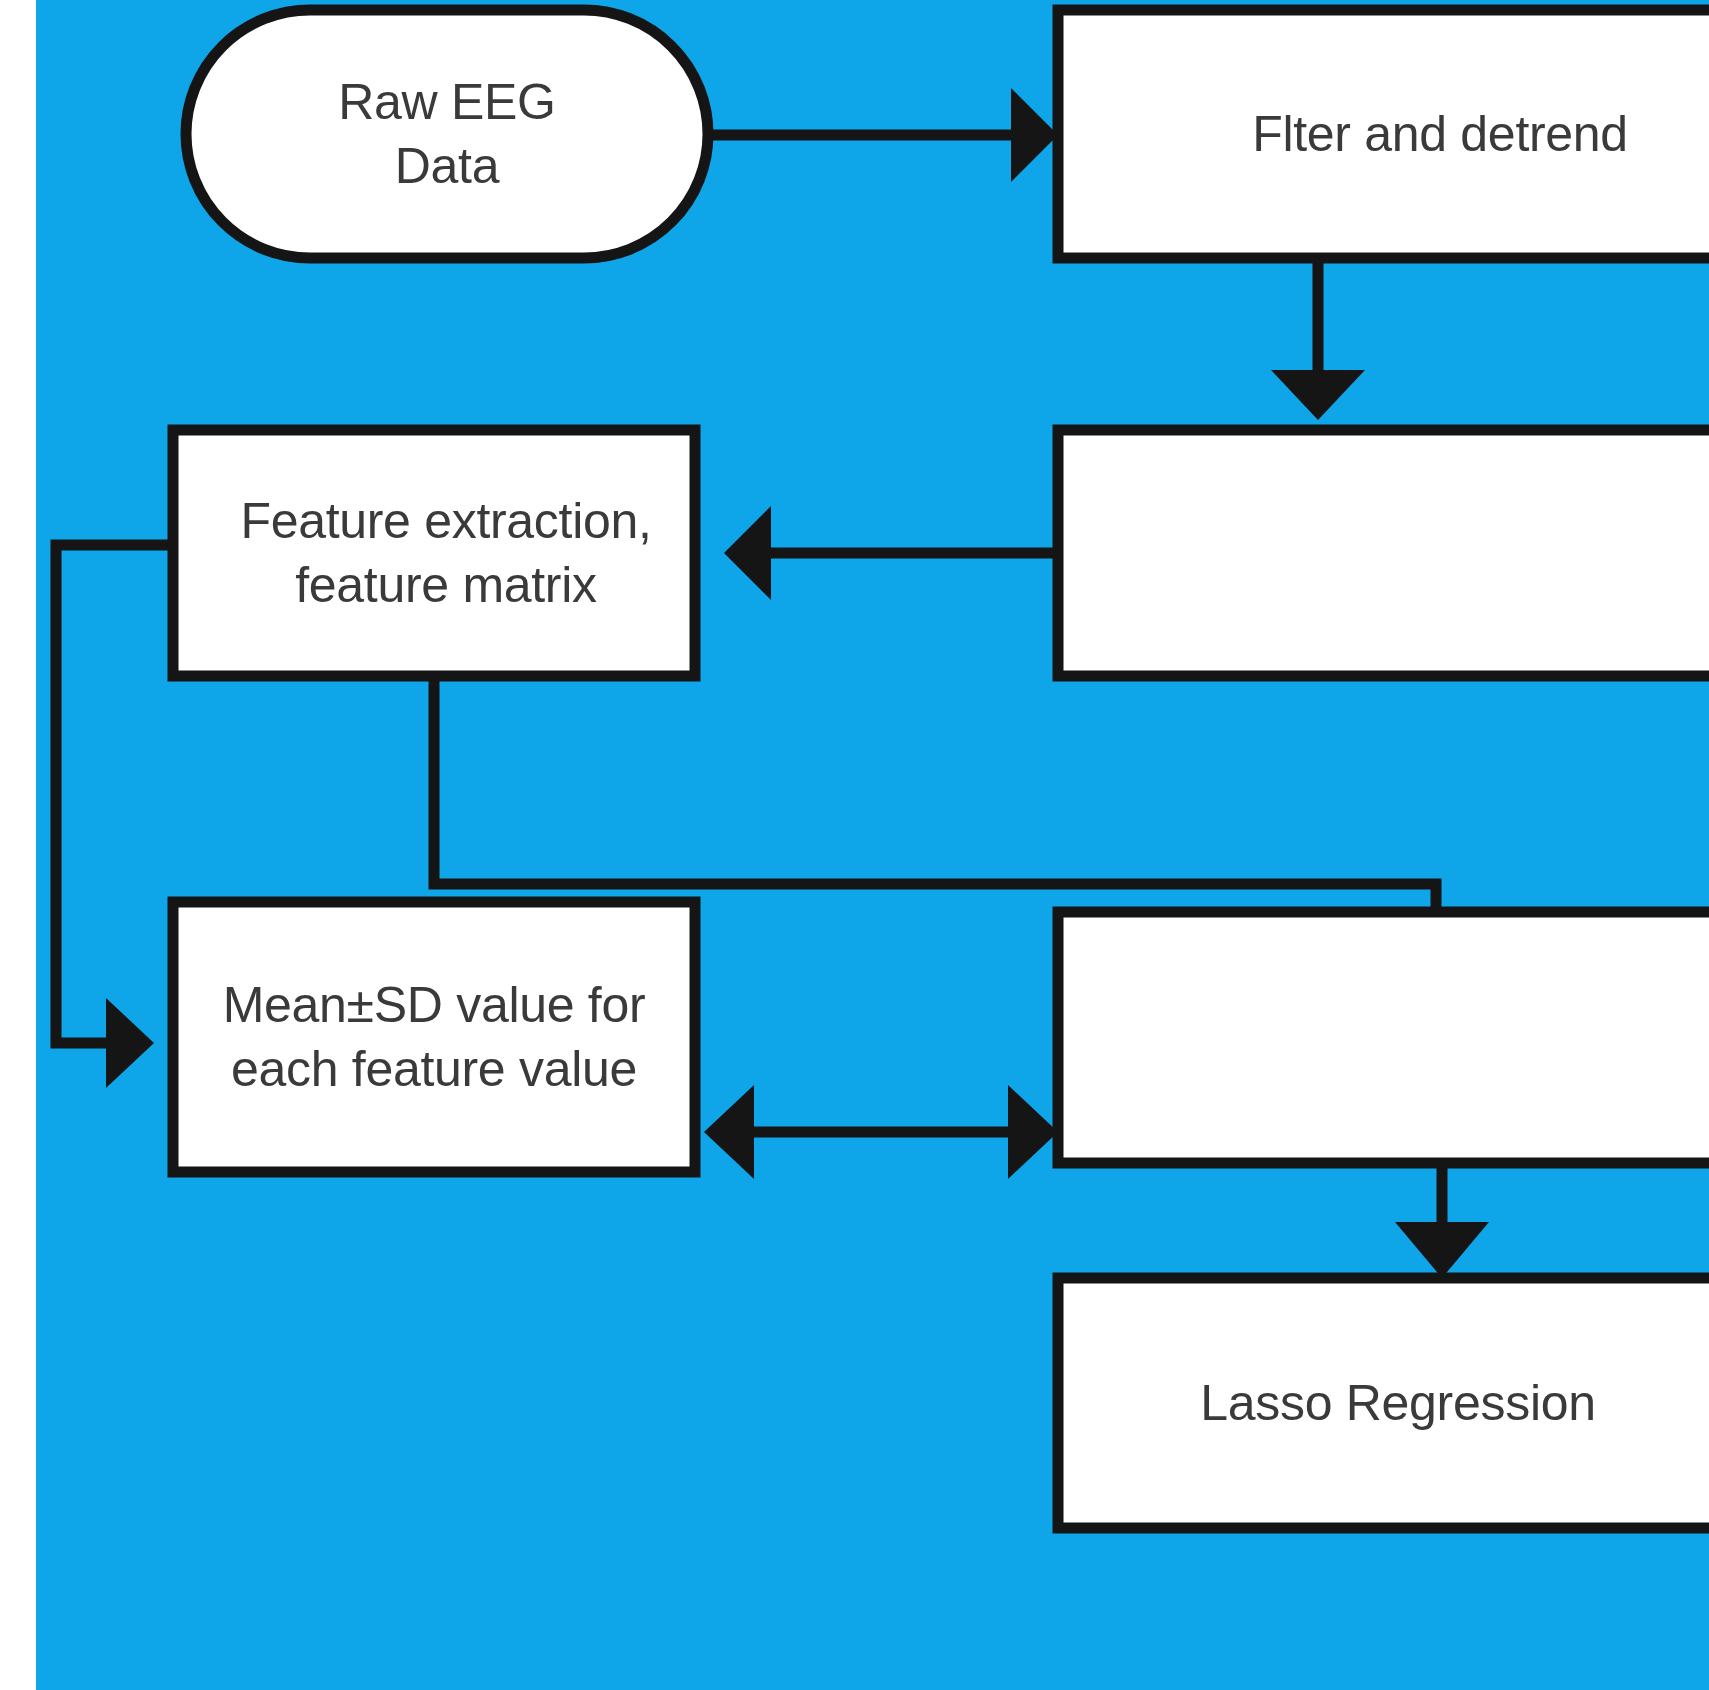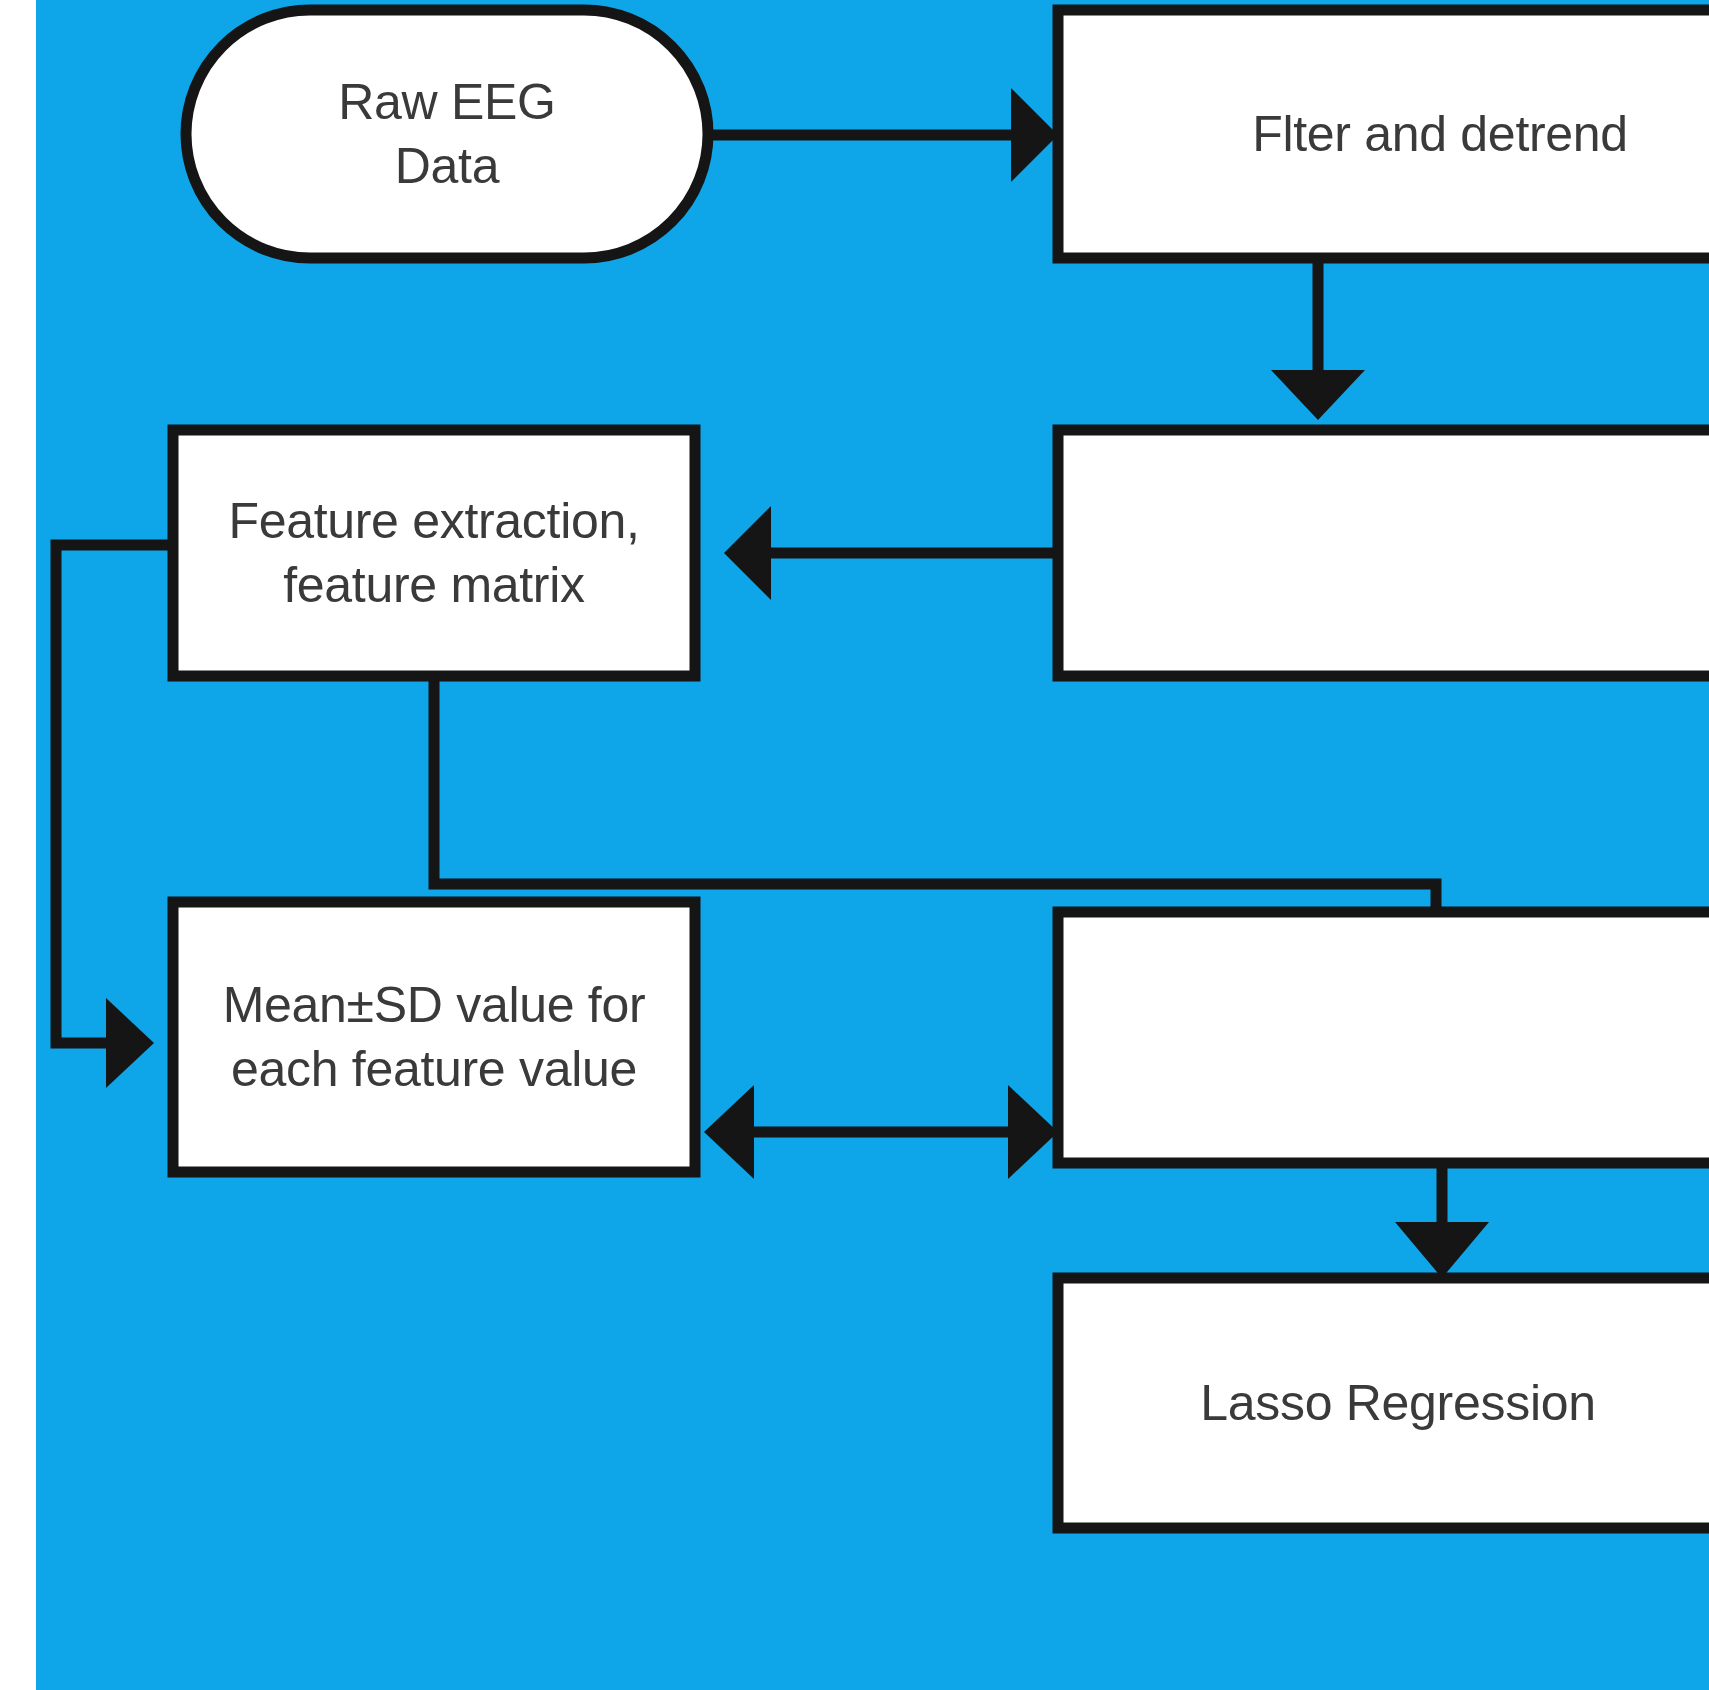--- a/index.html
+++ b/index.html
@@ -122,21 +122,21 @@
 
     <rect class="node-shape" x="1022" y="1278" width="680" height="250"></rect>
 
   </svg>
 
   <div class="node-label" style="left:150px; top:10px; width:522px; height:248px;">Raw EEG
 Data</div>
 
   <div class="node-label" style="left:1064px; top:10px; width:680px; height:248px;">Flter and detrend</div>
 
-  <div class="node-label" style="left:137px; top:430px; width:522px; height:246px;">Feature extraction,
+  <div class="node-label" style="left:149px; top:430px; width:522px; height:246px;">Feature extraction,
 feature matrix</div>
 
 
   <div class="node-label" style="left:137px; top:902px; width:522px; height:270px;text-align:center;">Mean±SD value for
 each feature value</div>
 
 
   <div class="node-label" style="left:1022px; top:1278px; width:680px; height:250px;">Lasso Regression</div>
 
 </div>

